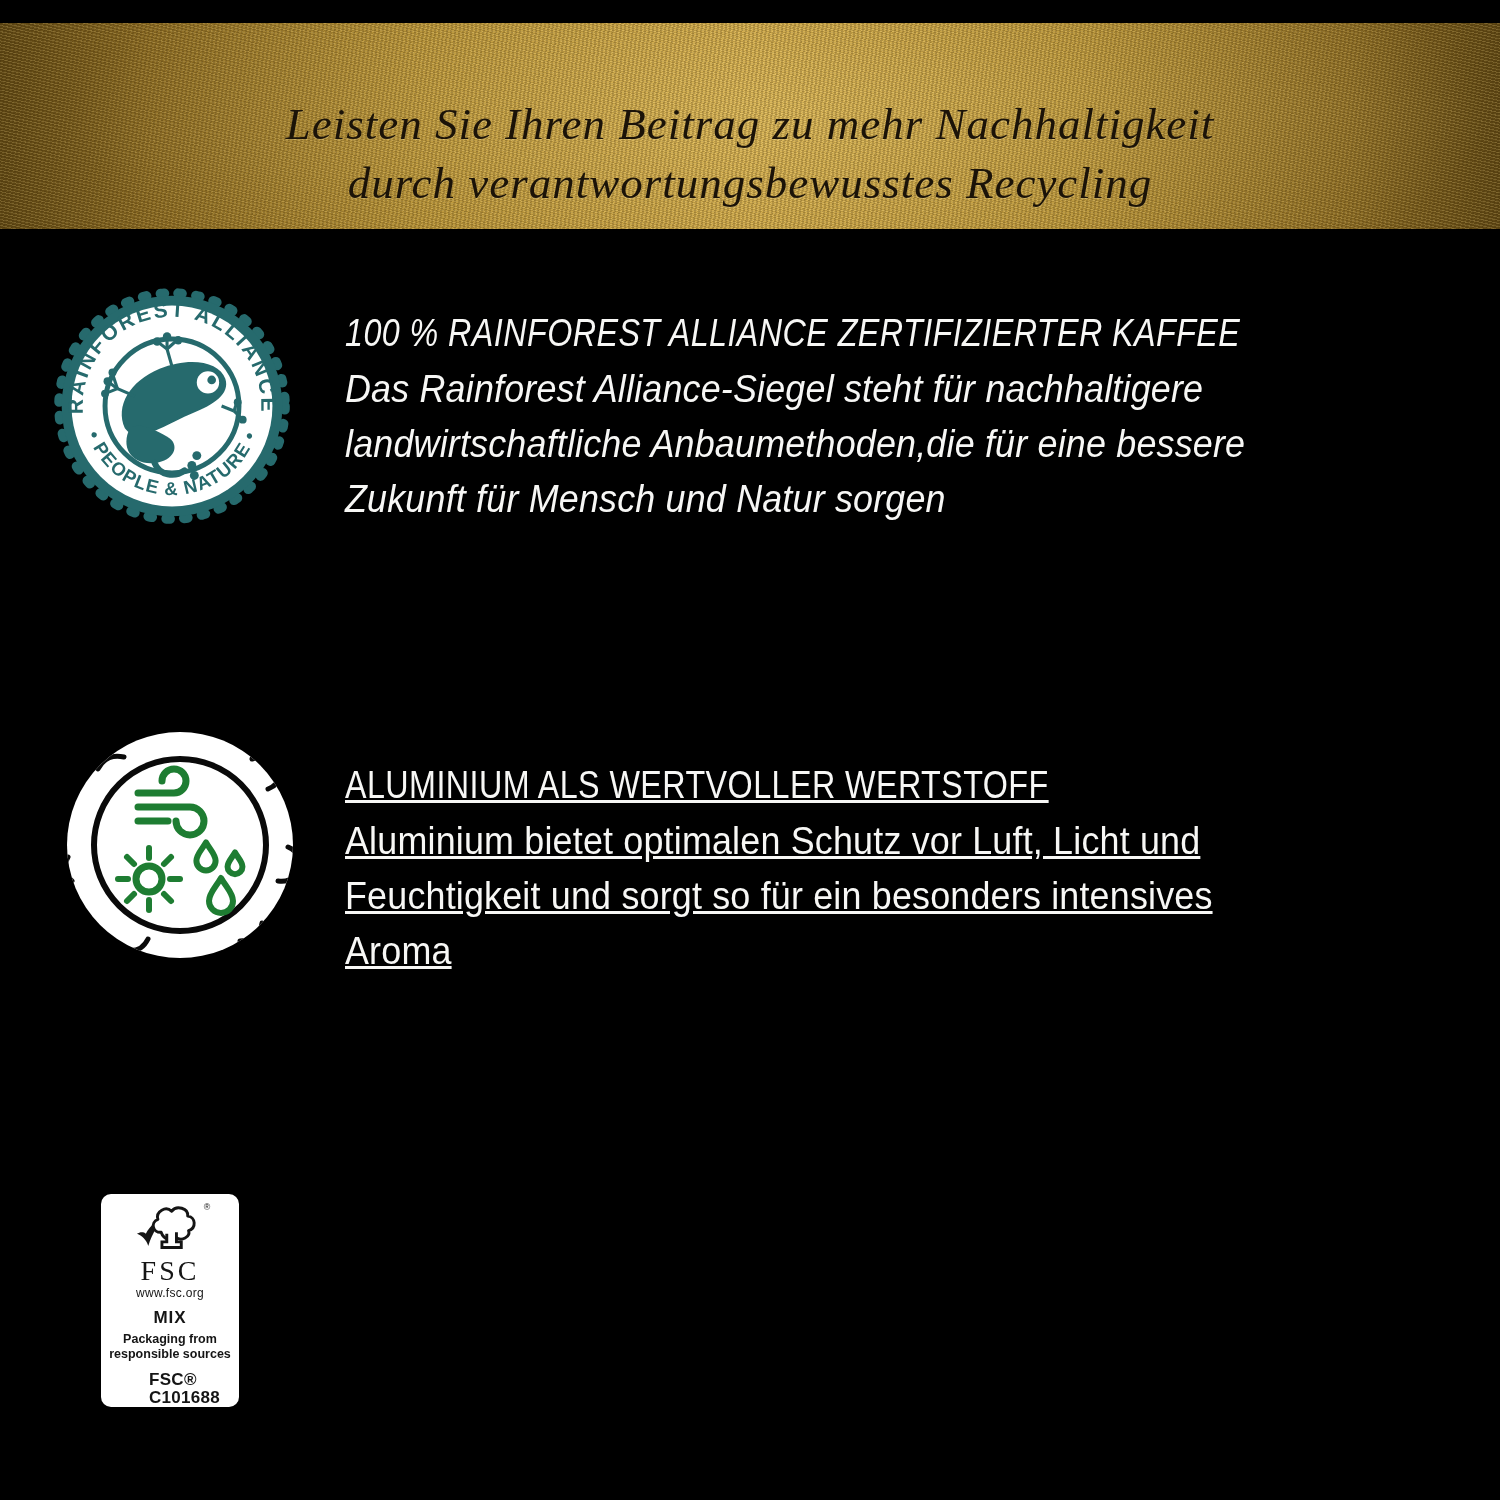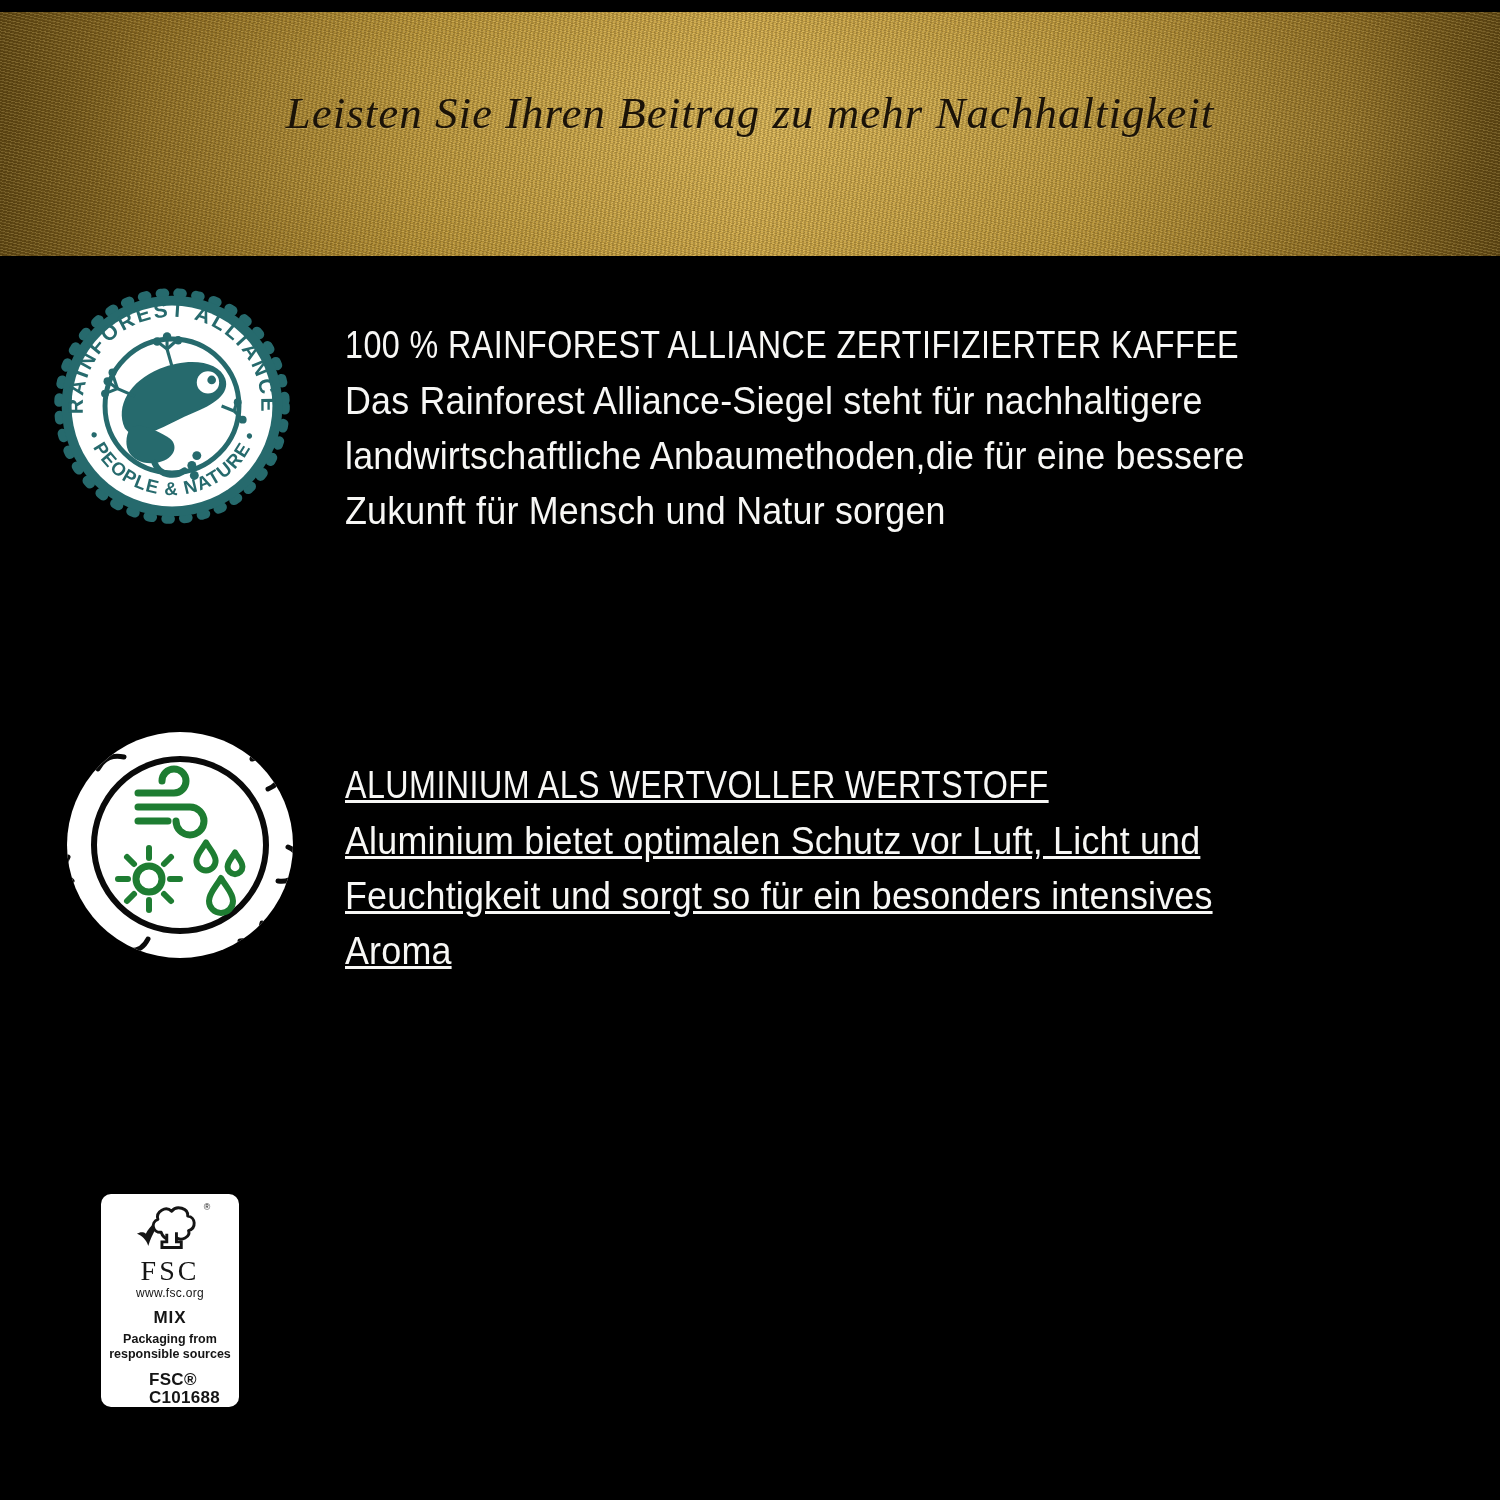--- a/index.html
+++ b/index.html
@@ -2,21 +2,21 @@
 <html><head>
 <meta charset="utf-8">
 <style>
   html,body{margin:0;padding:0;background:#000;}
   #stage{
     position:relative;width:1500px;height:1500px;background:#000;overflow:hidden;
     font-family:"Liberation Sans",sans-serif;
   }
   
   .gold-banner{
-    position:absolute;left:0;top:12px;width:1500px;height:244px;
+    position:absolute;left:0;top:23px;width:1500px;height:206px;
     background-image:
       repeating-linear-gradient(97deg,  rgba(70,48,8,.20) 0 2px,  rgba(0,0,0,0) 2px 4px),
       repeating-linear-gradient(13deg,  rgba(255,228,150,.20) 0 1px, rgba(0,0,0,0) 1px 3px),
       repeating-linear-gradient(163deg, rgba(45,28,0,.16) 0 1px,  rgba(0,0,0,0) 1px 2px),
       radial-gradient(ellipse 980px 300px at 52% 45%, rgba(255,224,130,.42), rgba(255,224,130,0) 72%),
       linear-gradient(90deg,#5e4714 0%,#8a6a22 10%,#b28d31 28%,#c9a242 50%,#b28d31 72%,#8a6a22 90%,#5e4714 100%);
   }
   .banner-text{
     position:absolute;left:0;right:0;top:72px;text-align:center;
     font-family:"Liberation Serif",serif;font-style:italic;font-weight:400;
@@ -26,21 +26,21 @@
   
   .txt{position:absolute;color:#f7f7f5;}
   .txt .h{
     font-size:38px;line-height:55px;letter-spacing:.5px;white-space:nowrap;
     transform:scaleX(.85);transform-origin:0 50%;
   }
   .txt .b{
     font-size:39px;line-height:55px;letter-spacing:.2px;white-space:nowrap;
     transform:scaleX(.92);transform-origin:0 50%;
   }
-  .text-1{left:345px;top:318px;}
+  .text-1{left:345px;top:306px;font-style:italic;}
   .text-2{left:345px;top:758px;text-decoration:underline;}
   .text-3{left:345px;top:1198px;}
   
   .seal-wrap{position:absolute;left:48px;top:282px;width:248px;height:248px;}
   .alu-wrap{position:absolute;left:64px;top:729px;width:232px;height:232px;}
   
   .fsc-card{
     position:absolute;left:101px;top:1194px;width:138px;height:213px;
     background:#fff;border-radius:10px;color:#151515;
     display:flex;flex-direction:column;align-items:center;box-sizing:border-box;
@@ -53,20 +53,21 @@
   .fsc-code{font-size:17px;line-height:18px;font-weight:600;margin-top:9px;letter-spacing:.3px;margin-left:48px;}
 </style>
 </head>
 <body>
 
 <div id="stage">
 
   <div class="gold-banner">
     <div class="banner-text">
       <div>Leisten Sie Ihren Beitrag zu mehr Nachhaltigkeit</div>
+      <div>durch verantwortungsbewusstes Recycling</div>
     </div>
   </div>
 
   <div class="seal-wrap">
     <svg viewBox="0 0 200 200" width="248" height="248">
       <defs>
         <path id="arcTop" d="M32.3,124.6 A72,72 0 1 1 167.7,124.6"></path>
         <path id="arcBottom" d="M28.3,106.3 A72,72 0 0 0 171.7,106.3"></path>
       </defs>
       <circle cx="100" cy="100" r="91" fill="none" stroke="#266a6d" stroke-width="8" stroke-dasharray="3 11.45" stroke-linecap="round"></circle>

